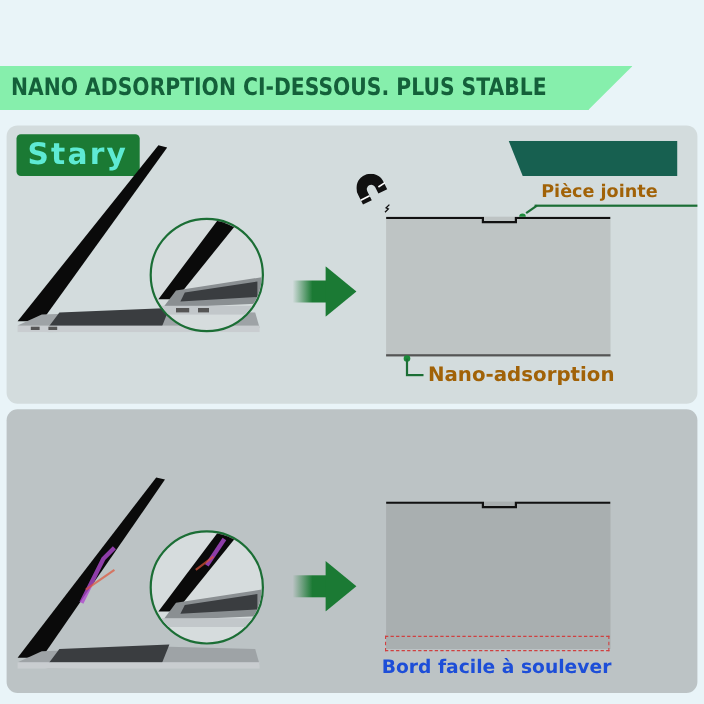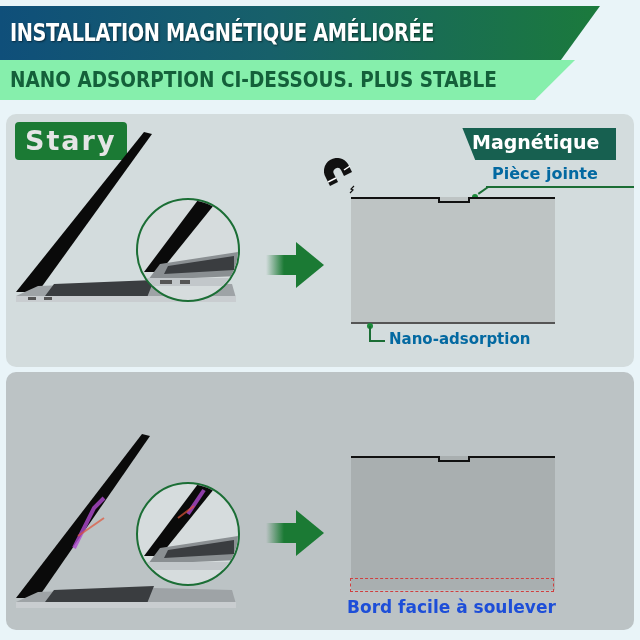--- a/index.html
+++ b/index.html
@@ -8,43 +8,40 @@
   .banner-main{position:absolute;left:0;top:6px;width:600px;height:58px;
     background:linear-gradient(90deg,#0f4f7a 0%,#17606a 45%,#1b7a3c 100%);
     clip-path:polygon(0 0,100% 0,93% 100%,0 100%);}
   .banner-main-title{position:absolute;left:10px;top:12px;color:#fff;font-weight:bold;font-size:25px;letter-spacing:-0.5px;font-stretch:condensed;text-shadow:1px 1px 2px rgba(0,0,0,0.5);white-space:nowrap;transform:scaleX(0.86);transform-origin:left;}
   .banner-sub{position:absolute;left:0;top:60px;width:575px;height:40px;background:#86efac;
     clip-path:polygon(0 0,100% 0,93% 100%,0 100%);box-shadow:0 2px 4px rgba(0,0,0,0.25);}
   .banner-sub-title{position:absolute;left:10px;top:7px;color:#14603a;font-weight:bold;font-size:22px;white-space:nowrap;transform:scaleX(0.84);transform-origin:left;}
   .panel{position:absolute;left:6px;width:628px;border-radius:10px;}
   .panel-stary{top:114px;height:253px;background:#d3dcdd;}
   .panel-autre{top:372px;height:258px;background:#bcc3c5;}
-  .tag{position:absolute;left:9px;top:8px;height:38px;border-radius:4px;color:#e5e5e5;font-weight:bold;font-size:27px;letter-spacing:2px;padding:0 10px;line-height:38px;}
+  .tag{position:absolute;left:9px;top:8px;height:38px;border-radius:4px;color:#5eead4;font-weight:bold;font-size:27px;letter-spacing:2px;padding:0 10px;line-height:38px;}
   .tag-green{background:#1b7a34;}
   .tag-grey{background:#545859;}
   .laptop{position:absolute;left:8px;width:230px;height:180px;}
   .zoom-circle{position:absolute;width:100px;height:100px;border-radius:50%;border:2px solid #1b6e35;overflow:hidden;background:#d6dcdd;}
   .arrow{position:absolute;width:60px;height:46px;}
   .filter{position:absolute;left:345px;width:204px;background:#b9bfbf;}
   .notch-line{position:absolute;left:0;top:0;width:204px;height:12px;}
-  .callout{position:absolute;font-weight:bold;color:#0369a1;white-space:nowrap;}
+  .callout{position:absolute;font-weight:bold;color:#a16207;white-space:nowrap;}
   .magn-tag{position:absolute;left:456px;top:128px;width:160px;height:32px;background:#176050;
     clip-path:polygon(4% 0,100% 0,100% 100%,12% 100%);}
   .line{position:absolute;background:#1b6e35;}
   .dot{position:absolute;width:6px;height:6px;border-radius:50%;background:#1b8a3a;}
   .bord-text{position:absolute;left:347px;top:597px;color:#1d4ed8;font-weight:bold;font-size:17px;white-space:nowrap;}
   .dashed{position:absolute;left:350px;top:578px;width:202px;height:12px;border:1.5px dashed #d04040;}
 </style>
 </head>
 <body>
 
 <div class="banner">
-  <div class="banner-main">
-    <div class="banner-main-title">INSTALLATION MAGNÉTIQUE AMÉLIORÉE</div>
-  </div>
   <div class="banner-sub">
     <div class="banner-sub-title">NANO ADSORPTION CI-DESSOUS. PLUS STABLE</div>
   </div>
 </div>
 
 <div class="panel panel-stary">
   <div class="tag tag-green">Stary</div>
 
   <svg class="laptop" style="top:8px;" viewBox="0 0 230 180">
     <polygon points="2,170 130,10 138,12 24,170" fill="#0a0a0a"></polygon>
@@ -78,36 +75,35 @@
   </svg>
 
   <svg style="position:absolute;left:318px;top:44px;" width="36" height="36" viewBox="0 0 36 36">
     <path d="M6,28 L2,20 A12,12 0 0 1 24,6 L28,14 L20,18 L17,12 A4,4 0 0 0 10,16 L14,24 Z" fill="#111"></path>
     <path d="M4,24 L12,20" stroke="#fff" stroke-width="1.5"></path>
     <path d="M20,12 L26,8" stroke="#fff" stroke-width="1.5"></path>
     <path d="M30,28 l-3,3 l2,1 l-3,3" stroke="#111" stroke-width="1.2" fill="none"></path>
   </svg>
 
   <div class="magn-tag" style="left:450px;top:14px;position:absolute;"></div>
-  <div class="callout" style="left:466px;top:17px;color:#fff;font-size:19px;">Magnétique</div>
   <div class="callout" style="left:486px;top:50px;font-size:16px;">Pièce jointe</div>
   <div class="line" style="left:480px;top:72px;width:148px;height:1.5px;"></div>
   <div class="line" style="left:470px;top:72px;width:12px;height:1.5px;transform:rotate(-35deg);transform-origin:right;"></div>
   <div class="dot" style="left:466px;top:80px;"></div>
 
   <div class="filter" style="top:83px;height:127px;background:#bec4c4;">
     <svg class="notch-line" viewBox="0 0 204 12">
       <path d="M0,1 H88 V5 H118 V1 H204" stroke="#111" stroke-width="2" fill="none"></path>
     </svg>
     <div style="position:absolute;left:0;bottom:0;width:204px;height:2px;background:#555;"></div>
   </div>
   <div class="dot" style="left:361px;top:209px;"></div>
   <div class="line" style="left:363px;top:212px;width:1.5px;height:14px;"></div>
   <div class="line" style="left:363px;top:226px;width:16px;height:1.5px;"></div>
-  <div class="callout" style="left:383px;top:216px;font-size:15px;">Nano-adsorption</div>
+  <div class="callout" style="left:383px;top:216px;font-size:18px;">Nano-adsorption</div>
 </div>
 
 <div class="panel panel-autre">
 
   <svg class="laptop" style="top:56px;" viewBox="0 0 230 180">
     <polygon points="2,170 128,6 136,8 24,170" fill="#0a0a0a"></polygon>
     <path d="M60,120 L80,80 L90,70" stroke="#b04ad0" stroke-width="4" fill="none" opacity="0.8"></path>
     <path d="M64,108 L90,90" stroke="#e0553a" stroke-width="2" opacity="0.7"></path>
     <polygon points="24,164 140,160 218,162 222,176 30,180 2,174" fill="#9ea3a6"></polygon>
     <polygon points="40,162 140,158 132,178 28,178" fill="#3a3d40"></polygon>

